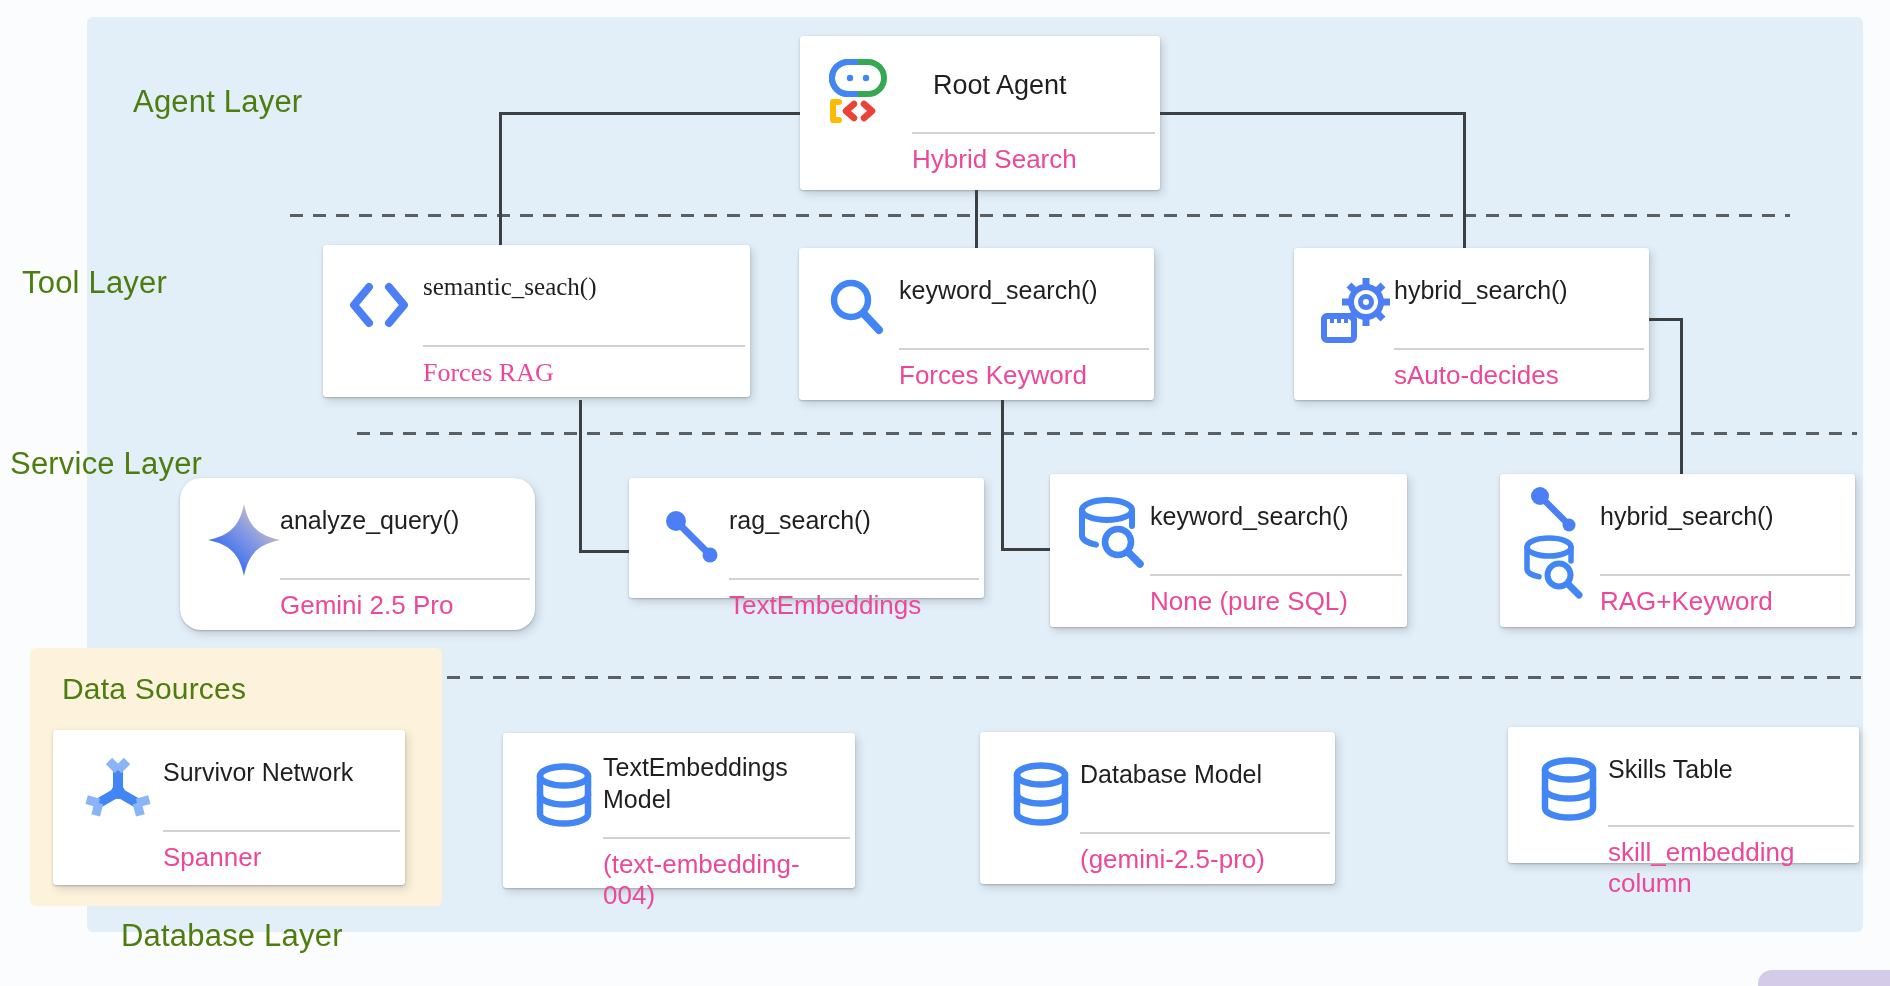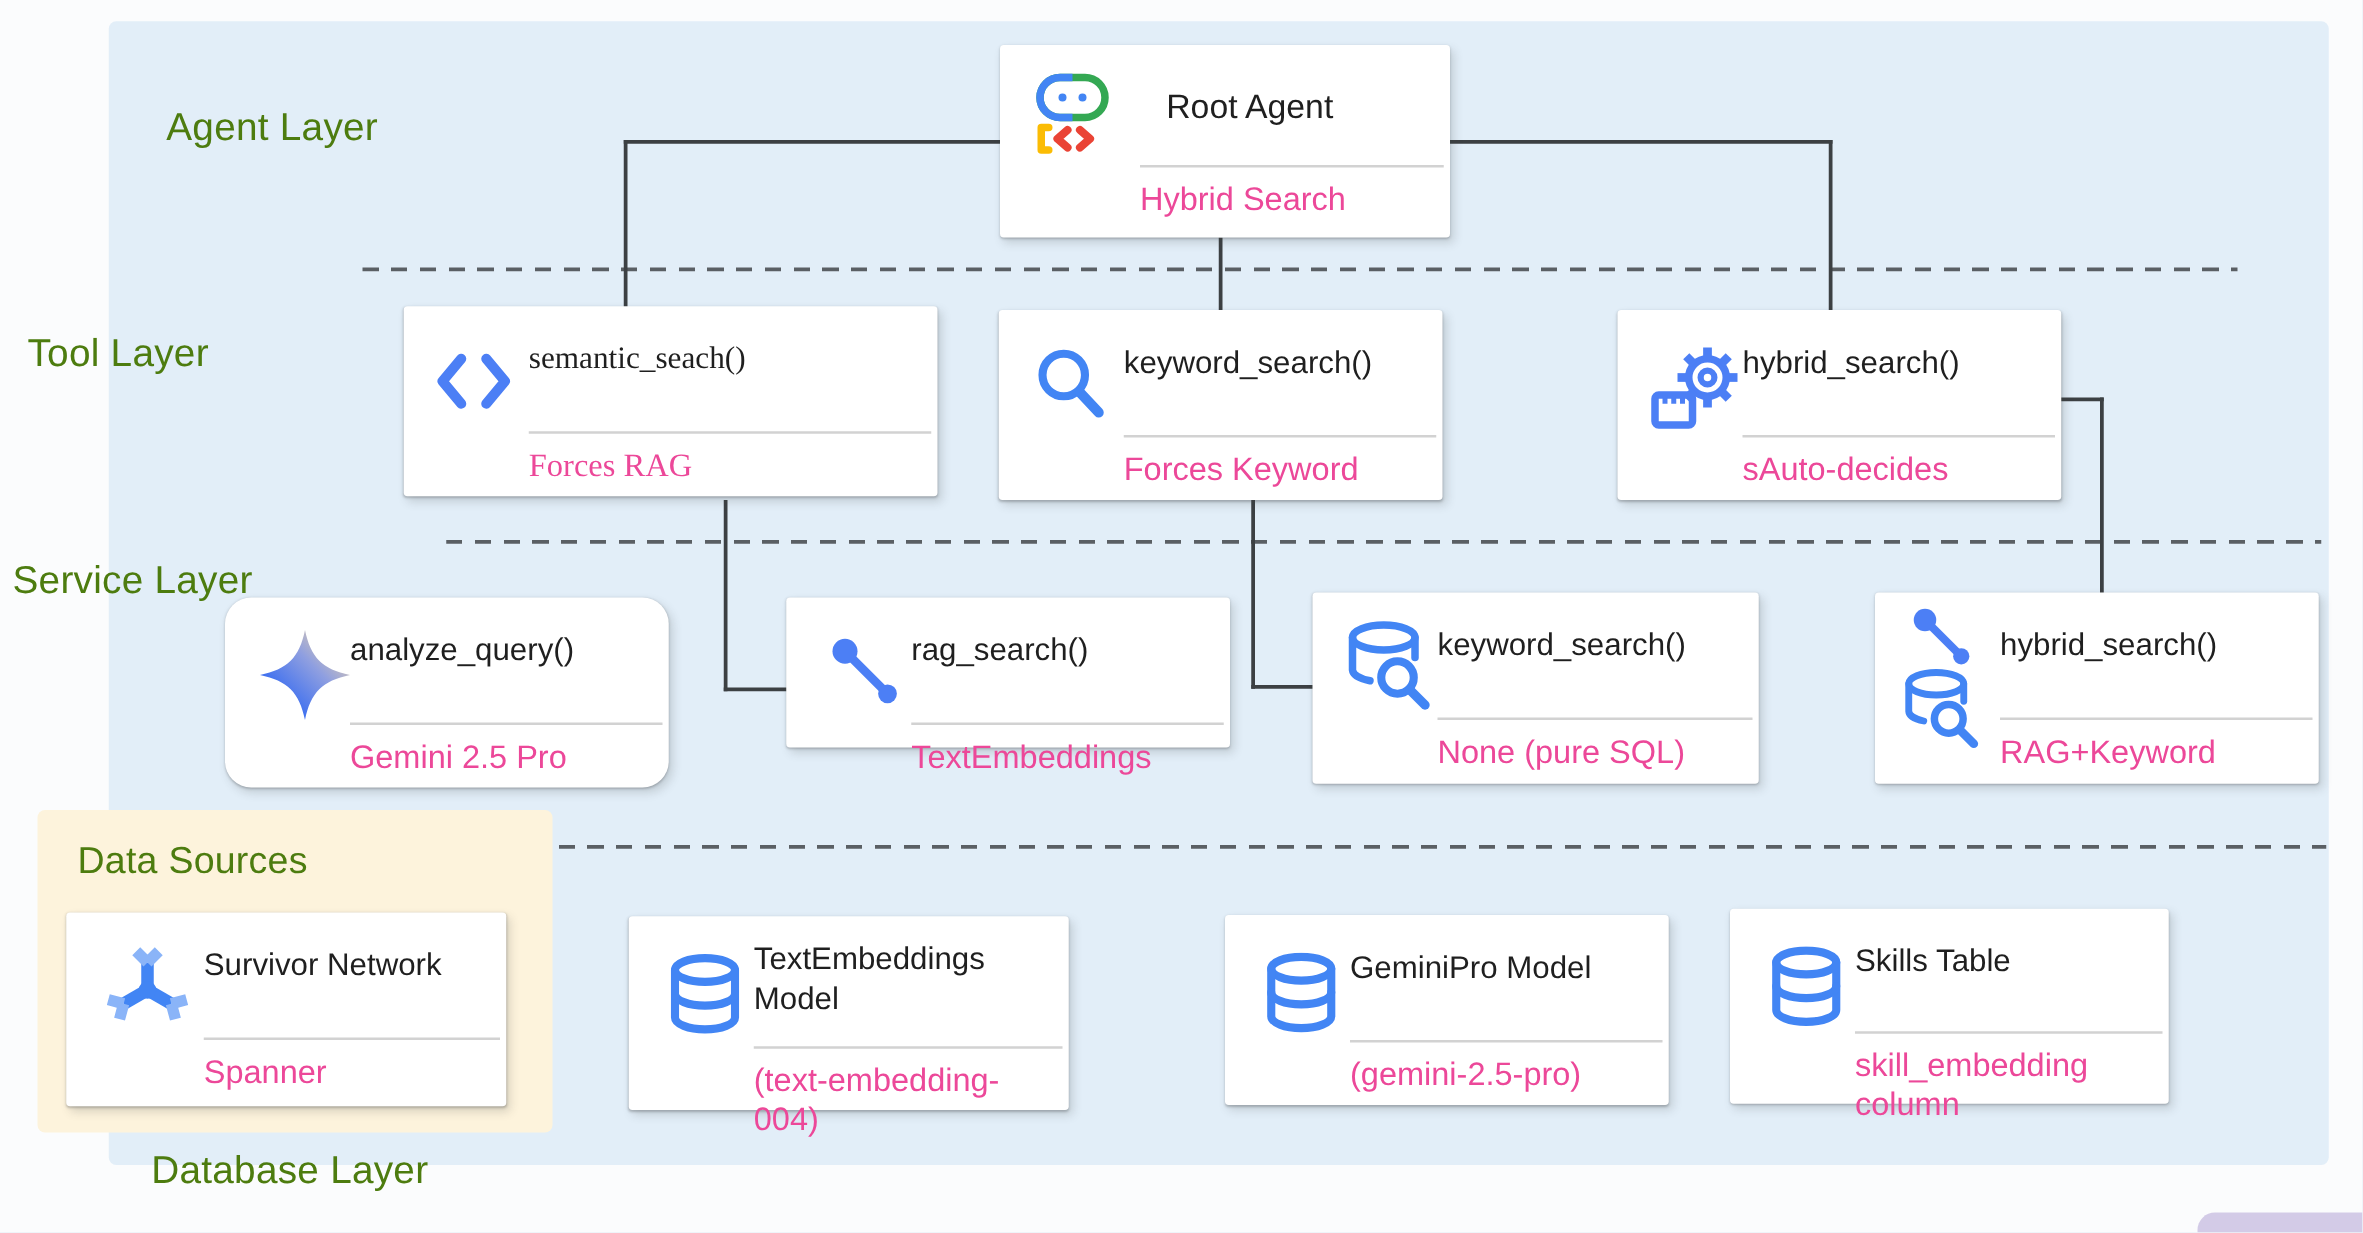--- a/index.html
+++ b/index.html
@@ -269,26 +269,26 @@
   <div class="card" style="left:980px;top:732px;width:355px;height:152px;">
     <span class="icon" style="left:30px;top:30px;width:62px;height:66px;">
       <svg viewBox="0 0 62 66">
         <g fill="none" stroke="#4285f4" stroke-width="6.5" stroke-linecap="round">
           <ellipse cx="31" cy="13" rx="24" ry="9.5"></ellipse>
           <path d="M7,13 V51 a24,9.5 0 0 0 48,0 V13"></path>
           <path d="M7,32 a24,9.5 0 0 0 48,0"></path>
         </g>
       </svg>
     </span>
-    <div class="title">GeminiPro Model</div>
+    <div class="title">Database Model</div>
     <div class="divider"></div>
     <div class="sub">(gemini-2.5-pro)</div>
   </div>
 
-  <div class="card" style="left:1384px;top:727px;width:351px;height:156px;">
+  <div class="card" style="left:1508px;top:727px;width:351px;height:136px;">
     <span class="icon" style="left:30px;top:30px;width:62px;height:66px;">
       <svg viewBox="0 0 62 66">
         <g fill="none" stroke="#4285f4" stroke-width="6.5" stroke-linecap="round">
           <ellipse cx="31" cy="13" rx="24" ry="9.5"></ellipse>
           <path d="M7,13 V51 a24,9.5 0 0 0 48,0 V13"></path>
           <path d="M7,32 a24,9.5 0 0 0 48,0"></path>
         </g>
       </svg>
     </span>
     <div class="title">Skills Table</div>

